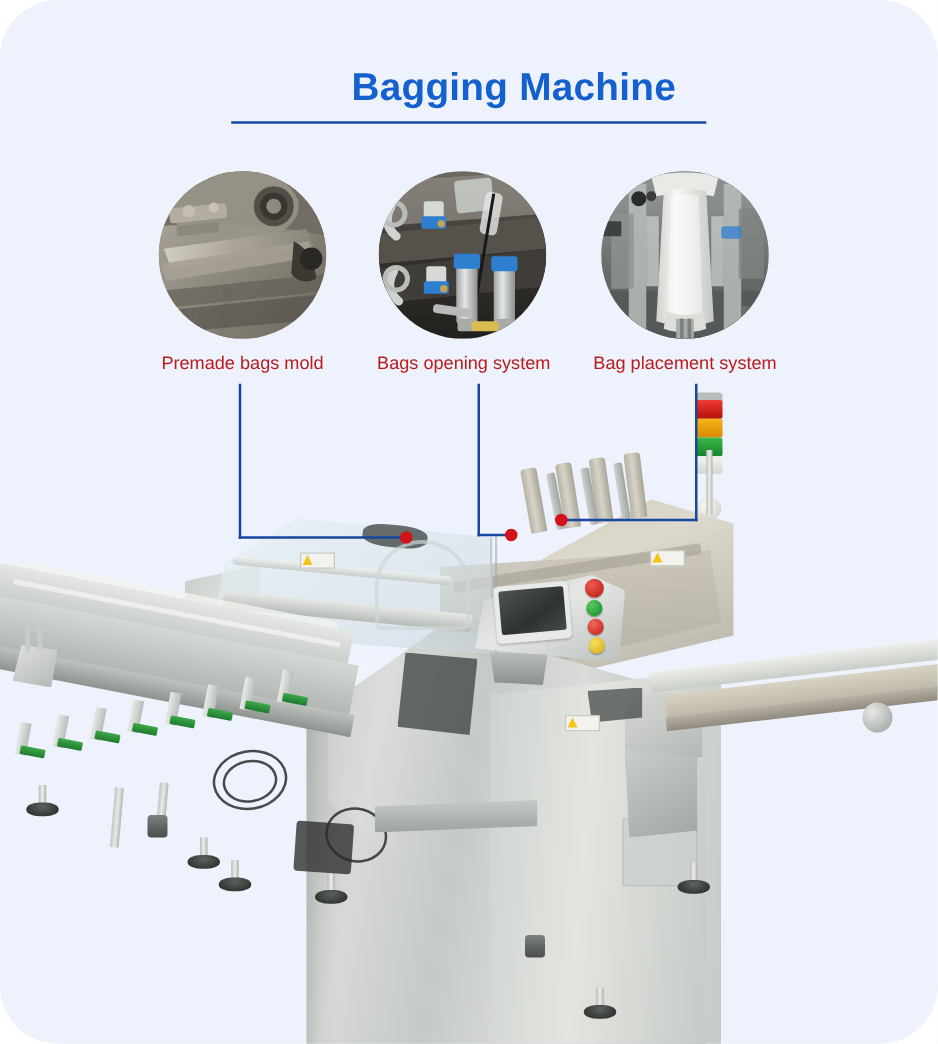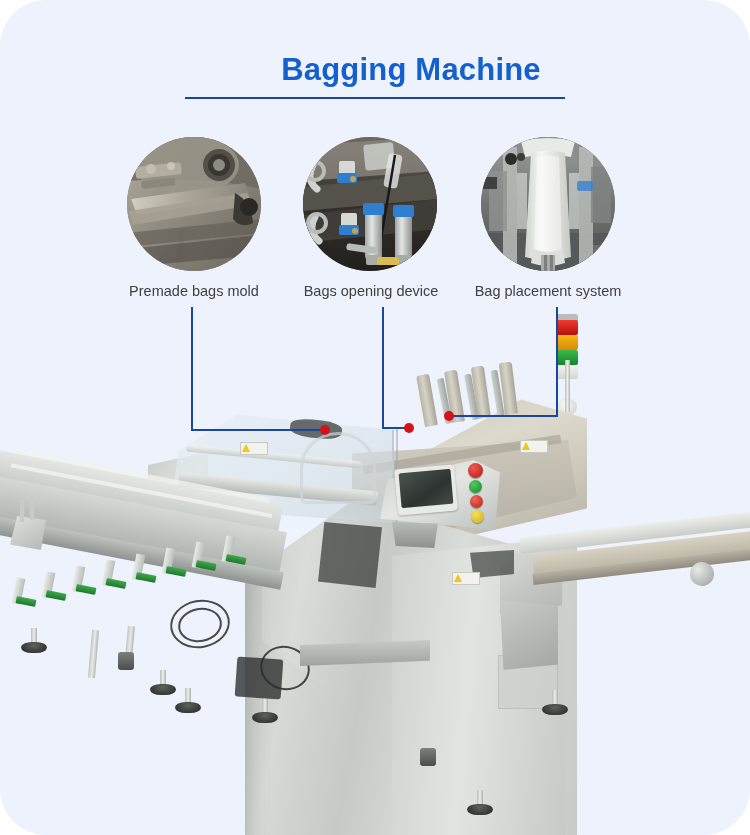--- a/index.html
+++ b/index.html
@@ -14,21 +14,21 @@
   .title-rule{position:absolute;left:185px;top:97px;width:380px;height:2px;background:#17479e;}
 
   
   .thumb{position:absolute;width:134px;height:134px;border-radius:50%;overflow:hidden;
          background:#9a978f;}
   .thumb-inner{position:absolute;inset:0;}
   .t1{left:127px;top:137px;}
   .t2{left:303px;top:137px;}
   .t3{left:481px;top:137px;}
 
-  .cap{position:absolute;top:283px;width:230px;text-align:center;font-size:14.5px;color:#404040;}
+  .cap{position:absolute;top:283px;width:230px;text-align:center;font-size:14.5px;color:#b91c1c;}
   .c1{left:79px;}
   .c2{left:256px;}
   .c3{left:433px;}
 
   
   .vline{position:absolute;width:2px;background:#17479e;}
   .hline{position:absolute;height:2px;background:#17479e;}
   .dot{position:absolute;width:10px;height:10px;border-radius:50%;background:#d4121a;}
 
   
@@ -263,21 +263,21 @@
       <rect x="88" y="36" width="10" height="56" fill="#c6cac7" opacity=".8"></rect>
       <circle cx="30" cy="22" r="6" fill="#2a2c2a"></circle>
       <circle cx="40" cy="20" r="4" fill="#3a3d3a"></circle>
       <rect x="96" y="44" width="16" height="10" rx="2" fill="#2f7fd1" opacity=".75"></rect>
       <rect x="0" y="40" width="16" height="12" fill="#3d4140"></rect>
       <rect x="112" y="108" width="22" height="14" fill="#6b6f6d"></rect>
     </svg>
   </div>
 
   <div class="cap c1">Premade bags mold</div>
-  <div class="cap c2">Bags opening device</div>
+  <div class="cap c2">Bags opening system</div>
   <div class="cap c3">Bag placement system</div>
 
   <div class="machine">
 
     <div class="mpart tl tl-cap"></div>
     <div class="mpart tl tl-red"></div>
     <div class="mpart tl tl-amber"></div>
     <div class="mpart tl tl-green"></div>
     <div class="mpart tl tl-white"></div>
     <div class="mpart tower-base"></div>

